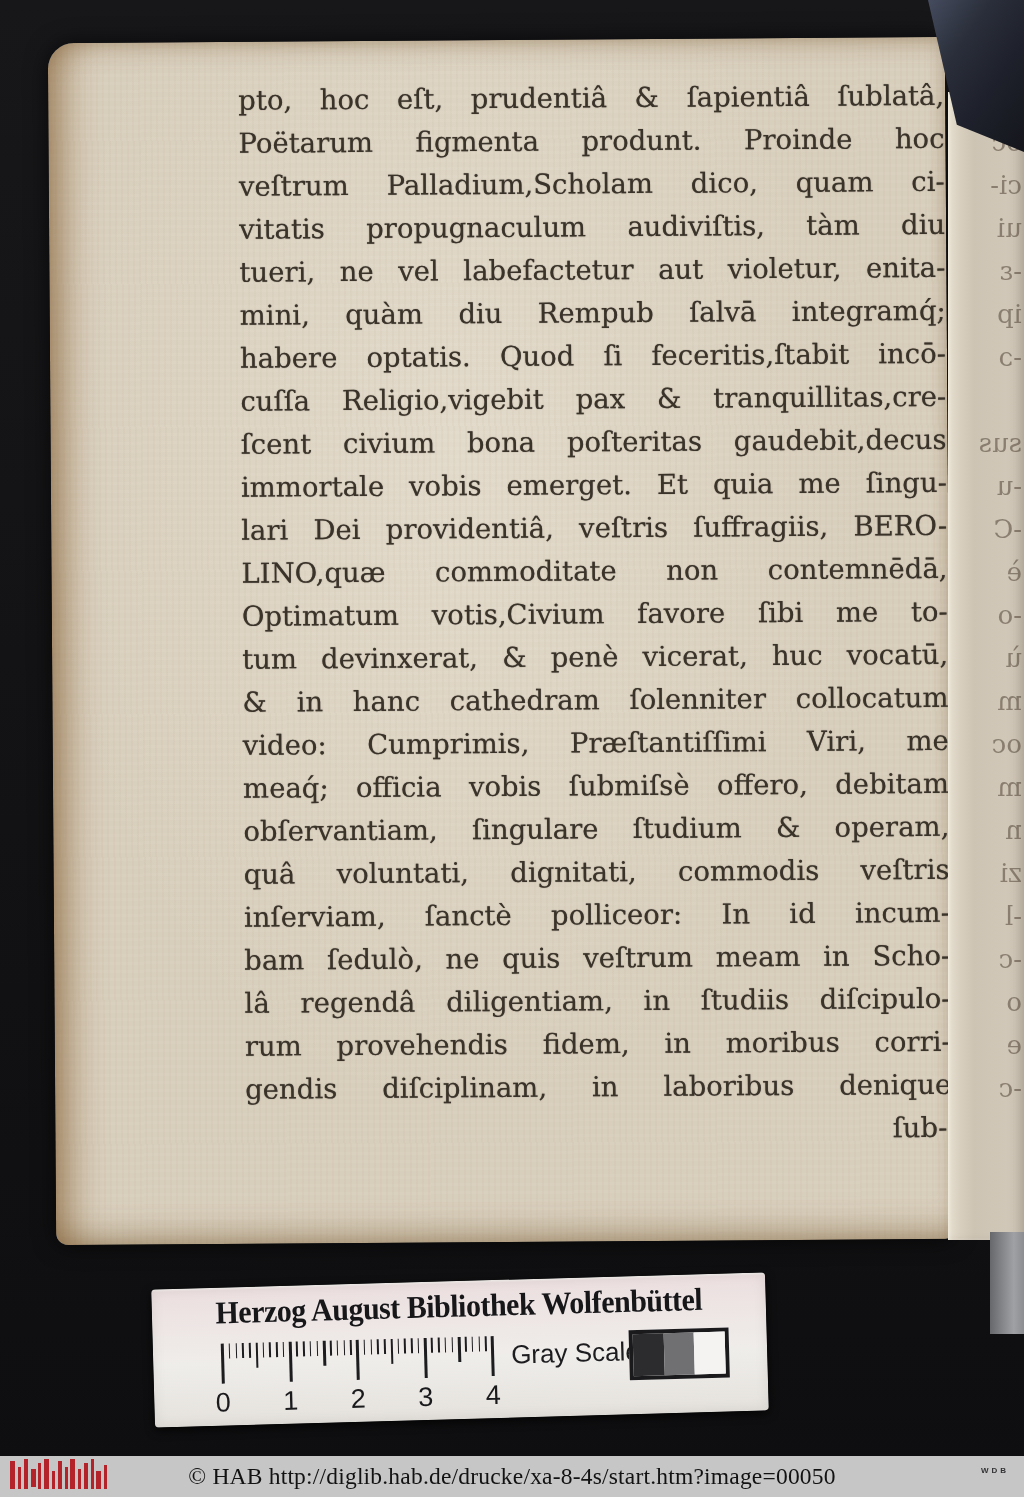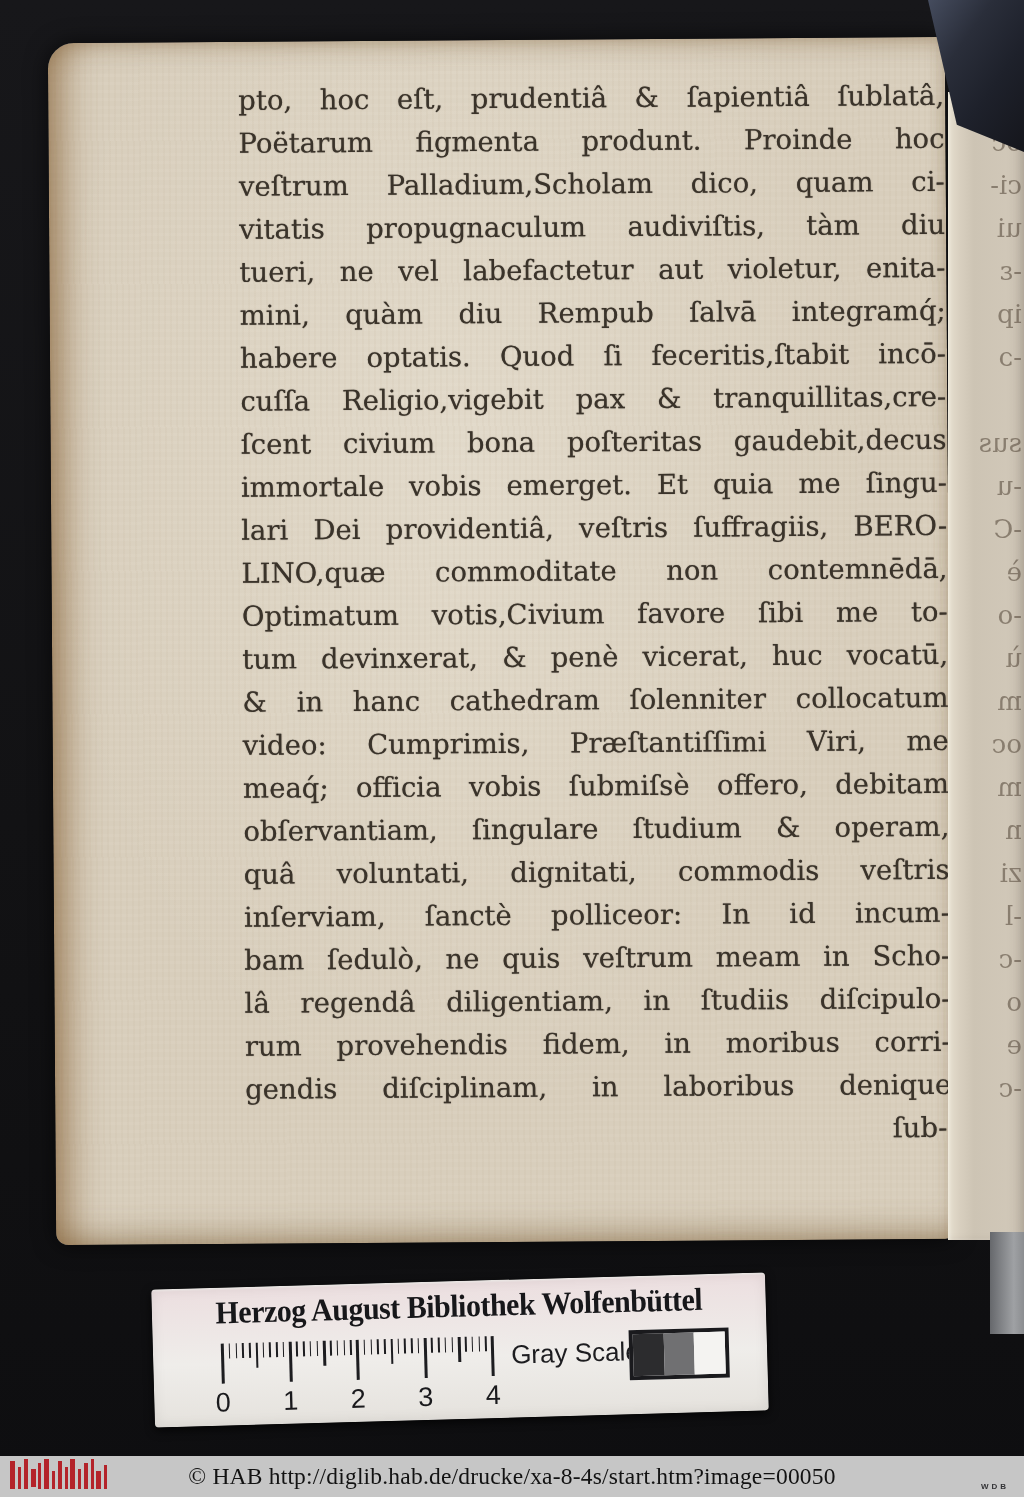--- a/index.html
+++ b/index.html
@@ -64,21 +64,21 @@
     font-family:"Liberation Sans",sans-serif;font-size:26px;color:#1d1d20;}
   .grayscale-box{position:absolute;left:476px;top:54px;width:92px;height:42px;
     border:4px solid #1a1a1d;display:flex;background:#fff;}
   .gs-cell{flex:1;}
 
   
   .footer-bar{position:absolute;left:0;top:1456px;width:1024px;height:41px;
     background:#c6c6c6;}
   .copyright{text-align:center;font-family:Liberation Serif, serif;
     font-size:23.5px;line-height:41px;color:#121212;letter-spacing:.2px;}
-  .wdb-mark{position:absolute;right:15px;top:26px;
+  .wdb-mark{position:absolute;right:15px;top:10px;
     font-family:"Liberation Sans",sans-serif;font-size:8px;font-weight:bold;
     letter-spacing:3px;color:#333336;}
   .barcode{position:absolute;left:8px;top:1459px;width:110px;height:33px;}
   .bar{position:absolute;background:#b4232a;}
 </style>
 </head>
 <body>
 
 <div class="stage">
 

